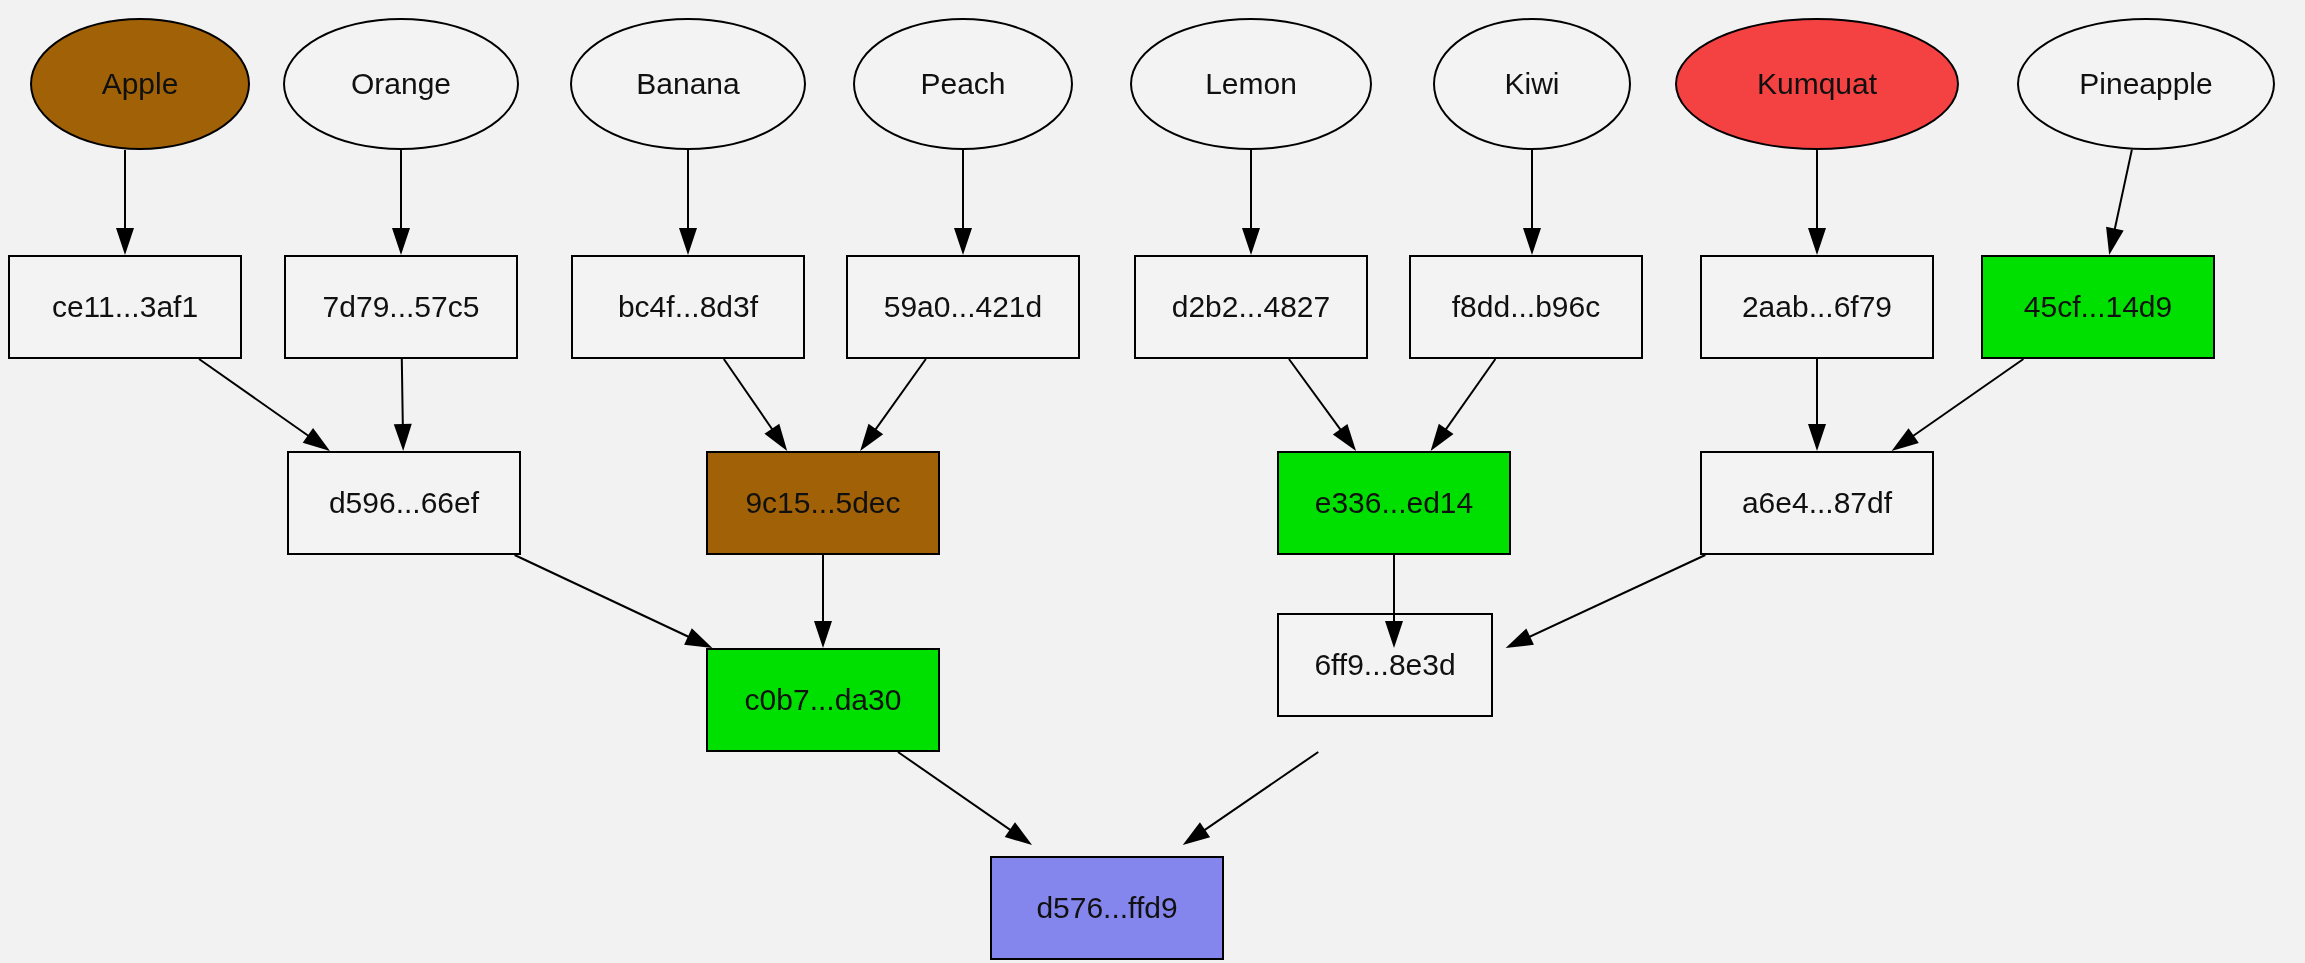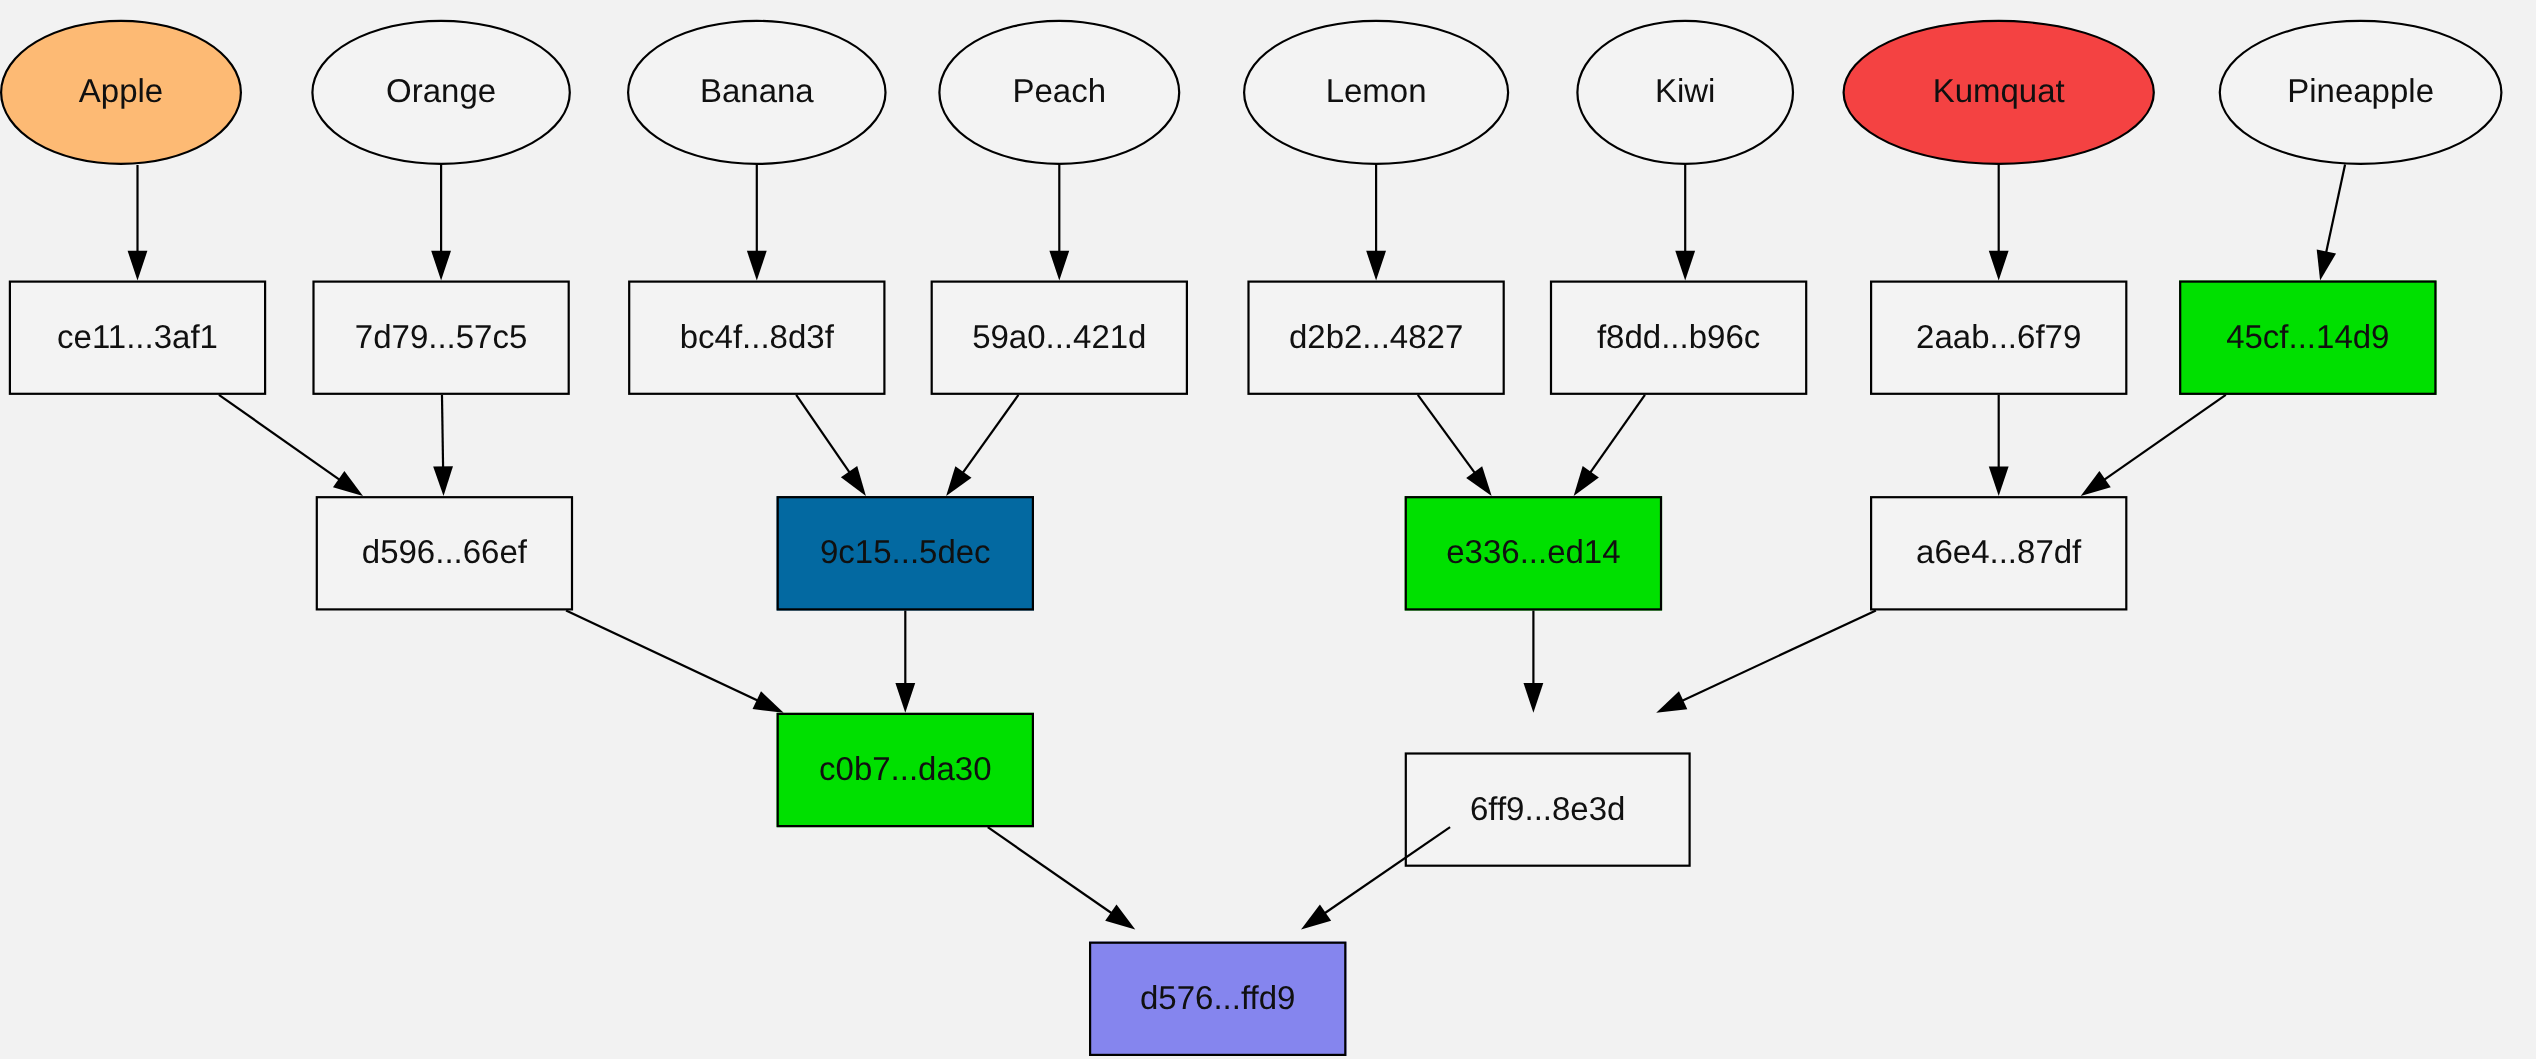--- a/index.html
+++ b/index.html
@@ -24,21 +24,21 @@
     font-size: 30px;
   }
   .node.ellipse { border-radius: 50%; }
   .node .label { white-space: nowrap; }
 </style>
 </head>
 <body>
 
 <div class="stage">
   <div class="nodes-layer">
-      <div class="node ellipse" style="left: 0; top: 18px; width: 220px; height: 132px; background: #fdba74;">
+      <div class="node ellipse" style="left: 30px; top: 18px; width: 220px; height: 132px; background: #a16207;">
         <span class="label">Apple</span>
       </div>
       <div class="node ellipse" style="left: 283px; top: 18px; width: 236px; height: 132px; background: rgb(243, 243, 243);">
         <span class="label">Orange</span>
       </div>
       <div class="node ellipse" style="left: 853px; top: 18px; width: 220px; height: 132px; background: rgb(243, 243, 243);">
         <span class="label">Peach</span>
       </div>
       <div class="node ellipse" style="left: 570px; top: 18px; width: 236px; height: 132px; background: rgb(243, 243, 243);">
         <span class="label">Banana</span>
@@ -75,33 +75,33 @@
       </div>
       <div class="node box" style="left: 1700px; top: 255px; width: 234px; height: 104px; background: rgb(243, 243, 243);">
         <span class="label">2aab...6f79</span>
       </div>
       <div class="node box" style="left: 1981px; top: 255px; width: 234px; height: 104px; background: rgb(0, 224, 0);">
         <span class="label">45cf...14d9</span>
       </div>
       <div class="node box" style="left: 287px; top: 451px; width: 234px; height: 104px; background: rgb(243, 243, 243);">
         <span class="label">d596...66ef</span>
       </div>
-      <div class="node box" style="left: 706px; top: 451px; width: 234px; height: 104px; background: #0369a1;">
+      <div class="node box" style="left: 706px; top: 451px; width: 234px; height: 104px; background: #a16207;">
         <span class="label">9c15...5dec</span>
       </div>
       <div class="node box" style="left: 1277px; top: 451px; width: 234px; height: 104px; background: rgb(0, 224, 0);">
         <span class="label">e336...ed14</span>
       </div>
       <div class="node box" style="left: 1700px; top: 451px; width: 234px; height: 104px; background: rgb(243, 243, 243);">
         <span class="label">a6e4...87df</span>
       </div>
       <div class="node box" style="left: 706px; top: 648px; width: 234px; height: 104px; background: rgb(0, 224, 0);">
         <span class="label">c0b7...da30</span>
       </div>
-      <div class="node box" style="left: 1277px; top: 684px; width: 260px; height: 104px; background: rgb(243, 243, 243);">
+      <div class="node box" style="left: 1277px; top: 613px; width: 216px; height: 104px; background: rgb(243, 243, 243);">
         <span class="label">6ff9...8e3d</span>
       </div>
       <div class="node box" style="left: 990px; top: 845px; width: 234px; height: 104px; background: rgb(133, 133, 238); margin-top: 11px;">
         <span class="label">d576...ffd9</span>
       </div>
     </div>
   <svg class="edges-layer" width="2305" height="963" viewBox="0 0 2305 963" xmlns="http://www.w3.org/2000/svg">
       <line x1="125" y1="150" x2="125" y2="245" stroke="#000000" stroke-width="2"></line>
       <polygon points="125,255 116,228 134,228" fill="#000000"></polygon>
       <line x1="401" y1="150" x2="401" y2="245" stroke="#000000" stroke-width="2"></line>

